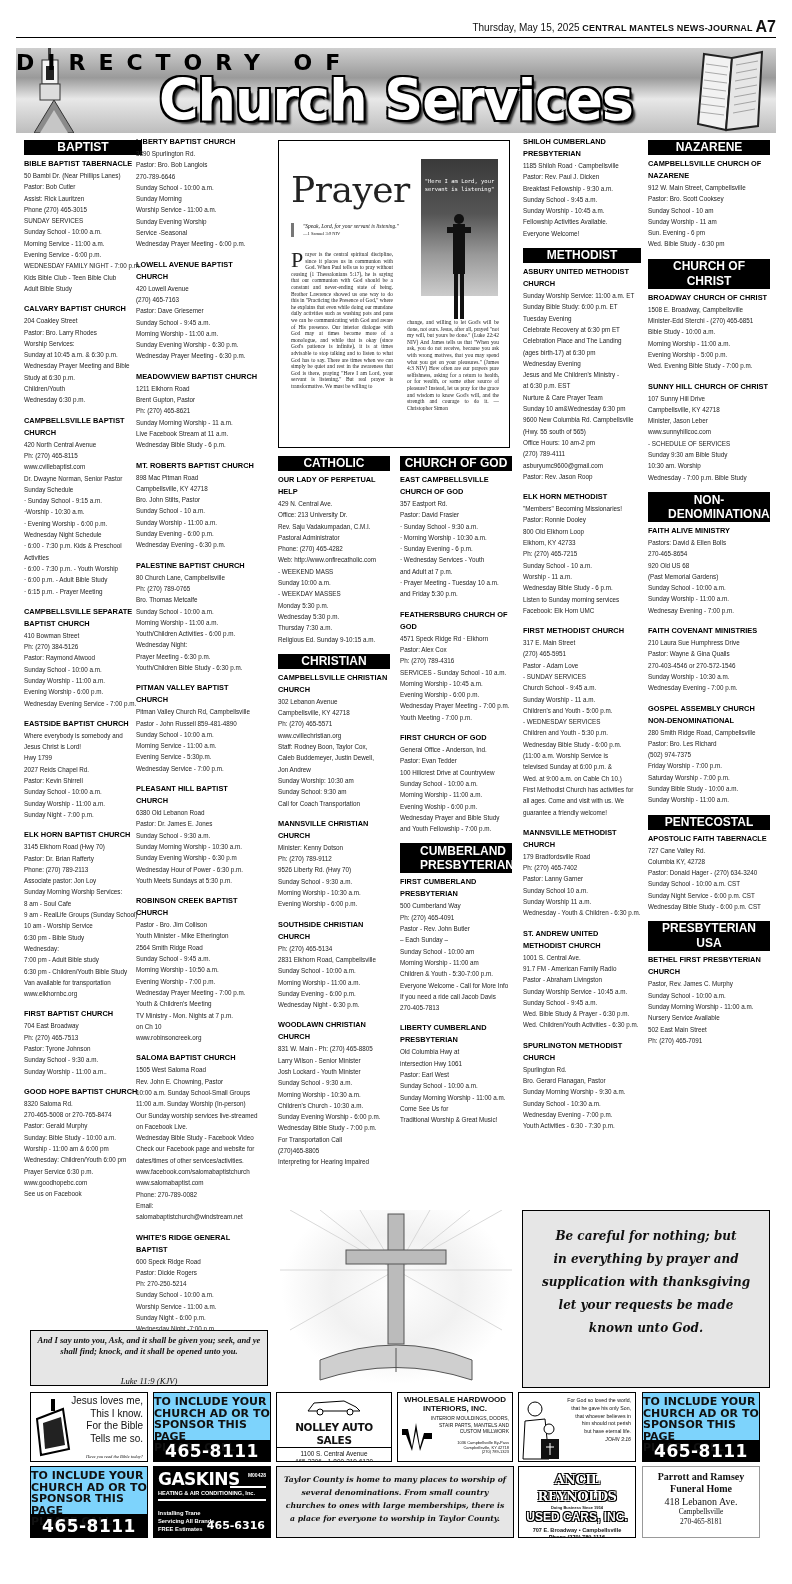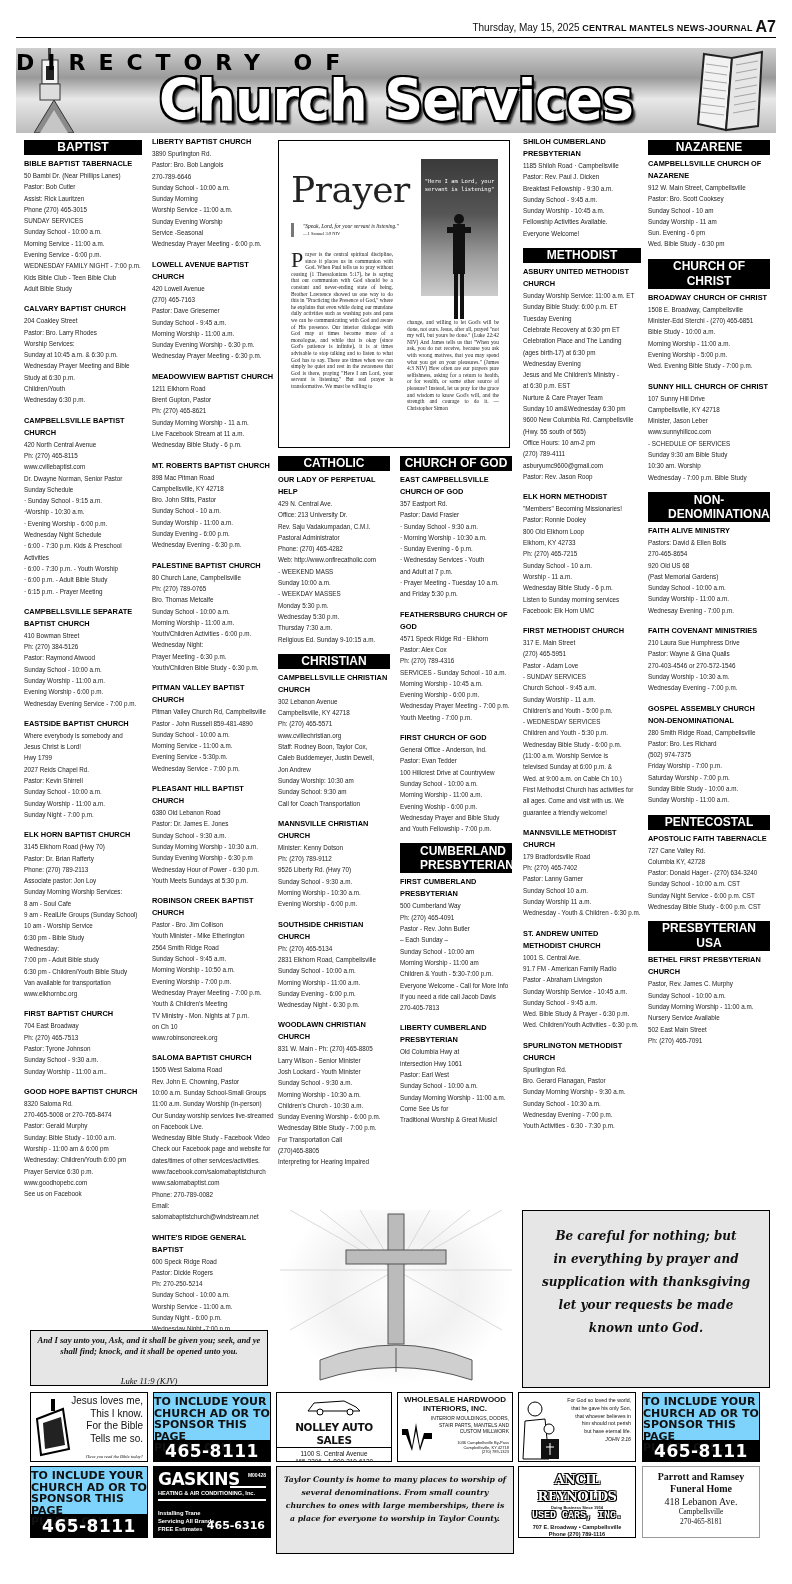--- a/index.html
+++ b/index.html
@@ -175,21 +175,21 @@
         <span class="eline">Sunday: Bible Study - 10:00 a.m.</span>
         <span class="eline">Worship - 11:00 am &amp; 6:00 pm</span>
         <span class="eline">Wednesday: Children/Youth 6:00 pm</span>
         <span class="eline">Prayer Service 6:30 p.m.</span>
         <span class="eline">www.goodhopebc.com</span>
         <span class="eline">See us on Facebook</span>
       </div>
     </div>
 </div>
 
-<div class="col" style="left:152px;top:136px;width:122px">
+<div class="col" style="left:136px;top:136px;width:122px">
   <div id="bap2">
       <div class="entry">
         <div class="ename">LIBERTY BAPTIST CHURCH</div>
         <span class="eline">3890 Spurlington Rd.</span>
         <span class="eline">Pastor: Bro. Bob Langlois</span>
         <span class="eline">270-789-6646</span>
         <span class="eline">Sunday School - 10:00 a.m.</span>
         <span class="eline">Sunday Morning</span>
         <span class="eline">Worship Service - 11:00 a.m.</span>
         <span class="eline">Sunday Evening Worship</span>
@@ -793,26 +793,26 @@
   <div style="position:absolute;left:4px;top:23px;font-size:5.6px;font-weight:bold">HEATING &amp; AIR CONDITIONING, Inc.</div>
   <div style="position:absolute;left:4px;right:4px;top:32px;border-top:2px solid #fff"></div>
   <div style="position:absolute;left:4px;top:42px;font-size:5.8px;font-weight:bold;line-height:8px" id="gask">
       <div>Installing Trane</div>
       <div>Servicing All Brands</div>
       <div>FREE Estimates</div>
     </div>
   <div style="position:absolute;right:5px;top:52px;font-family:'DejaVu Sans',sans-serif;font-weight:bold;font-size:11px">465-6316</div>
 </div>
 
-<div class="verse" style="left:276px;top:1466px;width:238px;height:88px;padding:6px 6px;font-family:'DejaVu Serif',serif;font-size:7.7px;line-height:13px">Taylor County is home to many places to worship of several denominations. From small country churches to ones with large memberships, there is a place for everyone to worship in Taylor County.</div>
+<div class="verse" style="left:276px;top:1466px;width:238px;height:72px;padding:6px 6px;font-family:'DejaVu Serif',serif;font-size:7.7px;line-height:13px">Taylor County is home to many places to worship of several denominations. From small country churches to ones with large memberships, there is a place for everyone to worship in Taylor County.</div>
 
 <div class="ad" style="left:518px;top:1466px;width:118px;height:72px;text-align:center">
   <div style="font-family:'DejaVu Serif',serif;font-weight:bold;font-size:13px;line-height:17px;margin-top:4px;letter-spacing:-.5px;color:#fff;text-shadow:1px 1px 0 #000,-1px -1px 0 #000,1px -1px 0 #000,-1px 1px 0 #000">ANCIL REYNOLDS</div>
   <div style="font-size:4px;font-weight:bold">Doing Business Since 1954</div>
-  <div style="font-family:Liberation Mono, monospace;font-weight:bold;font-size:10px;color:#fff;text-shadow:1px 1px 0 #000,-1px -1px 0 #000,1px -1px 0 #000,-1px 1px 0 #000">USED CARS, INC.</div>
+  <div style="font-family:Liberation Sans, sans-serif;font-weight:bold;font-size:12px;color:#fff;text-shadow:1px 1px 0 #000,-1px -1px 0 #000,1px -1px 0 #000,-1px 1px 0 #000">USED CARS, INC.</div>
   <div style="font-size:5.6px;font-weight:bold;line-height:7px;margin-top:3px">707 E. Broadway • Campbellsville</div>
   <div style="font-size:5.6px;font-weight:bold;line-height:7px">Phone (270) 789-1116</div>
   <div style="font-size:5.6px;font-weight:bold;line-height:7px">www.ancilreynolds.com</div>
 </div>
 
 <div class="ad" style="left:642px;top:1466px;width:118px;height:72px;text-align:center;font-family:'Liberation Serif',serif;border-color:#999">
   <div style="font-weight:bold;font-size:10px;line-height:12px;margin-top:4px">Parrott and Ramsey</div>
   <div style="font-weight:bold;font-size:10px;line-height:12px">Funeral Home</div>
   <div style="font-size:10px;line-height:10px;margin-top:2px">418 Lebanon Ave.</div>
   <div style="font-size:7.4px;line-height:10px">Campbellsville</div>

